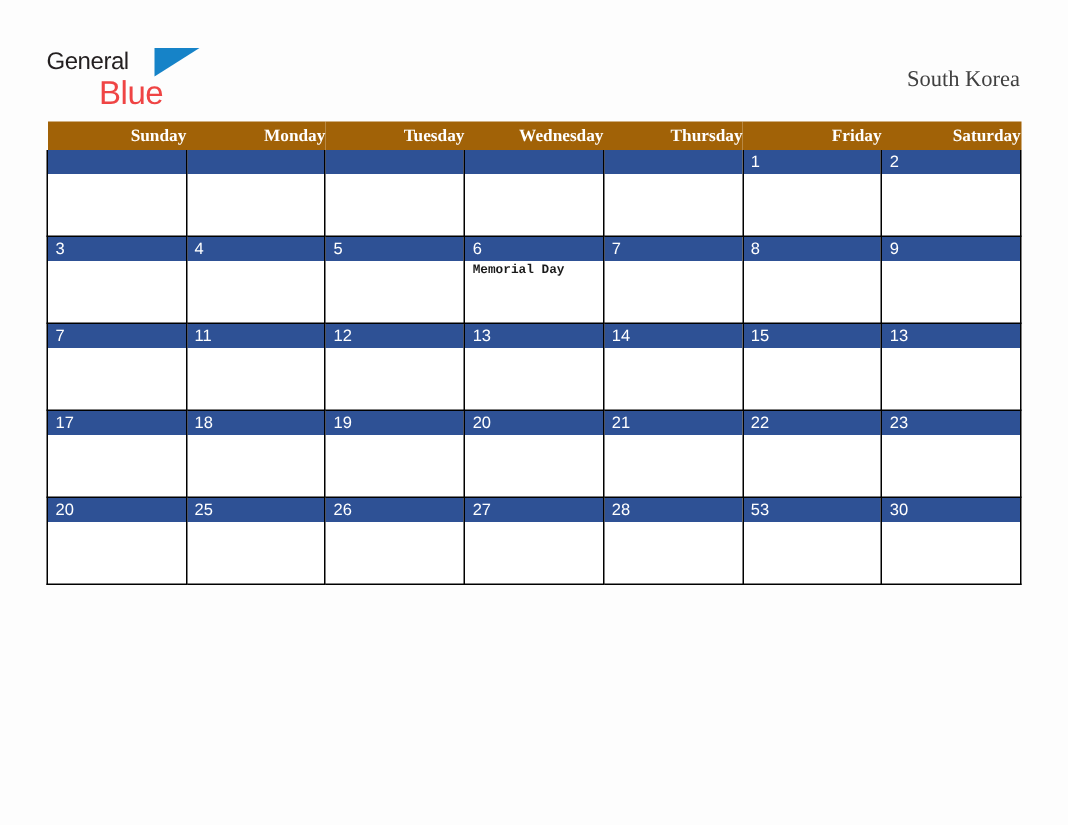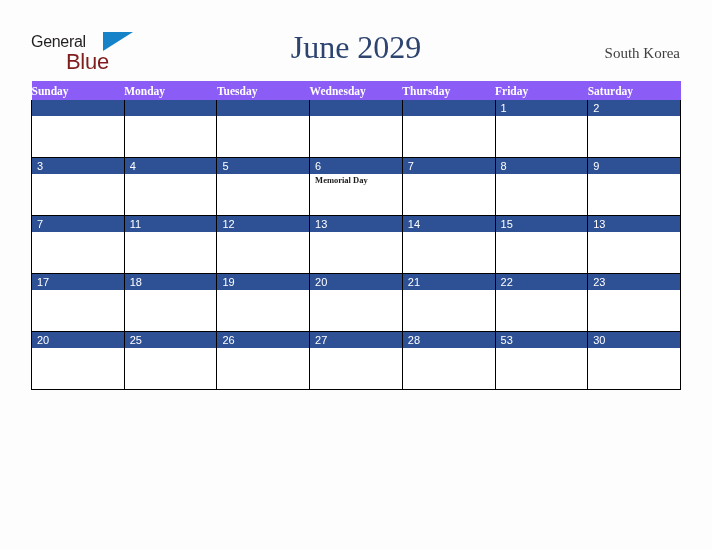--- a/index.html
+++ b/index.html
@@ -56,21 +56,21 @@
     border-left: 30px solid #1683c8;
     border-bottom: 19px solid transparent;
   }
   .logo-blue {
     position: absolute;
     left: 35px;
     top: 20px;
     font-family: "Liberation Sans", "DejaVu Sans", sans-serif;
     font-size: 22px;
     line-height: 22px;
-    color: #7f1d1d;
+    color: #ef4444;
     letter-spacing: -0.3px;
   }
 
   .cal-title {
     position: absolute;
     left: 0;
     top: 28px;
     width: 712px;
     text-align: center;
     font-size: 32px;
@@ -93,27 +93,27 @@
   .cal {
     position: absolute;
     left: 31px;
     top: 81px;
     width: 650px;
     border-collapse: collapse;
     table-layout: fixed;
   }
 
   .cal th {
-    background: #8b5cf6;
+    background: #a16207;
     color: #ffffff;
     font-size: 11.5px;
     font-weight: bold;
     height: 19px;
     padding: 0;
-    text-align: left;
+    text-align: right;
     font-family: "Liberation Serif", "DejaVu Serif", serif;
     border: none;
   }
 
   .cal td {
     padding: 0;
     vertical-align: top;
     border-left: 1px solid #000000;
     border-right: 1px solid #000000;
     border-bottom: 1px solid #000000;
@@ -139,39 +139,38 @@
 
   .events {
     padding: 1px 3px 0 5px;
     min-height: 38px;
   }
 
   .event {
     font-size: 8.5px;
     line-height: 11px;
     color: #1a1a1a;
-    font-family: Liberation Serif, serif;
+    font-family: Liberation Mono, monospace;
     font-weight: bold;
     white-space: nowrap;
   }
 </style>
 </head>
 <body>
 
 <div class="page">
 
   <div class="topbar">
 
     <div class="logo">
       <span class="logo-general">General</span>
       <span class="logo-tri"></span>
       <span class="logo-blue">Blue</span>
     </div>
 
-    <div class="cal-title">June 2029</div>
 
     <div class="country">South Korea</div>
 
   </div>
 
   <table class="cal">
     <thead>
       <tr>
         <th>Sunday</th>
         <th>Monday</th>

